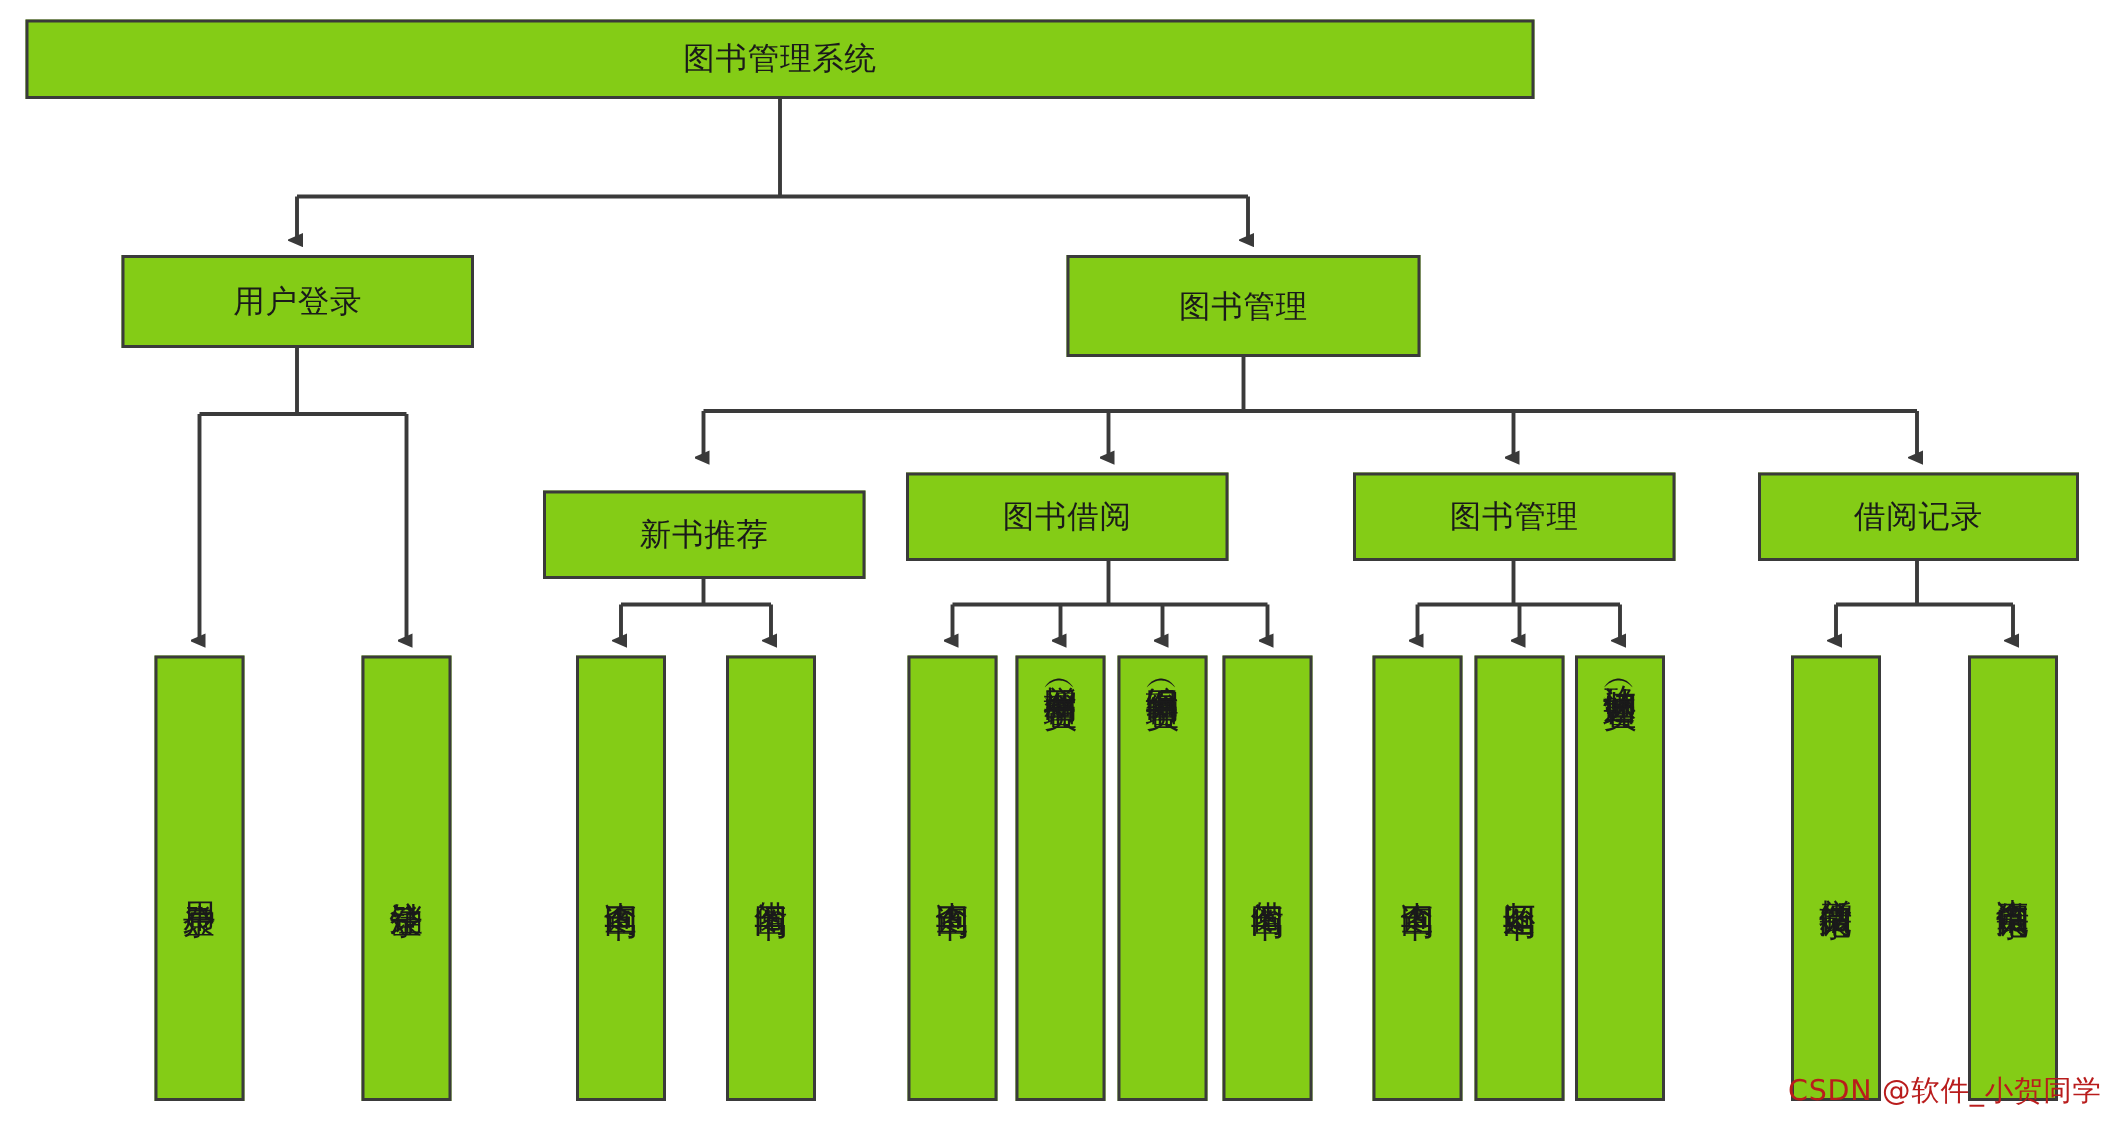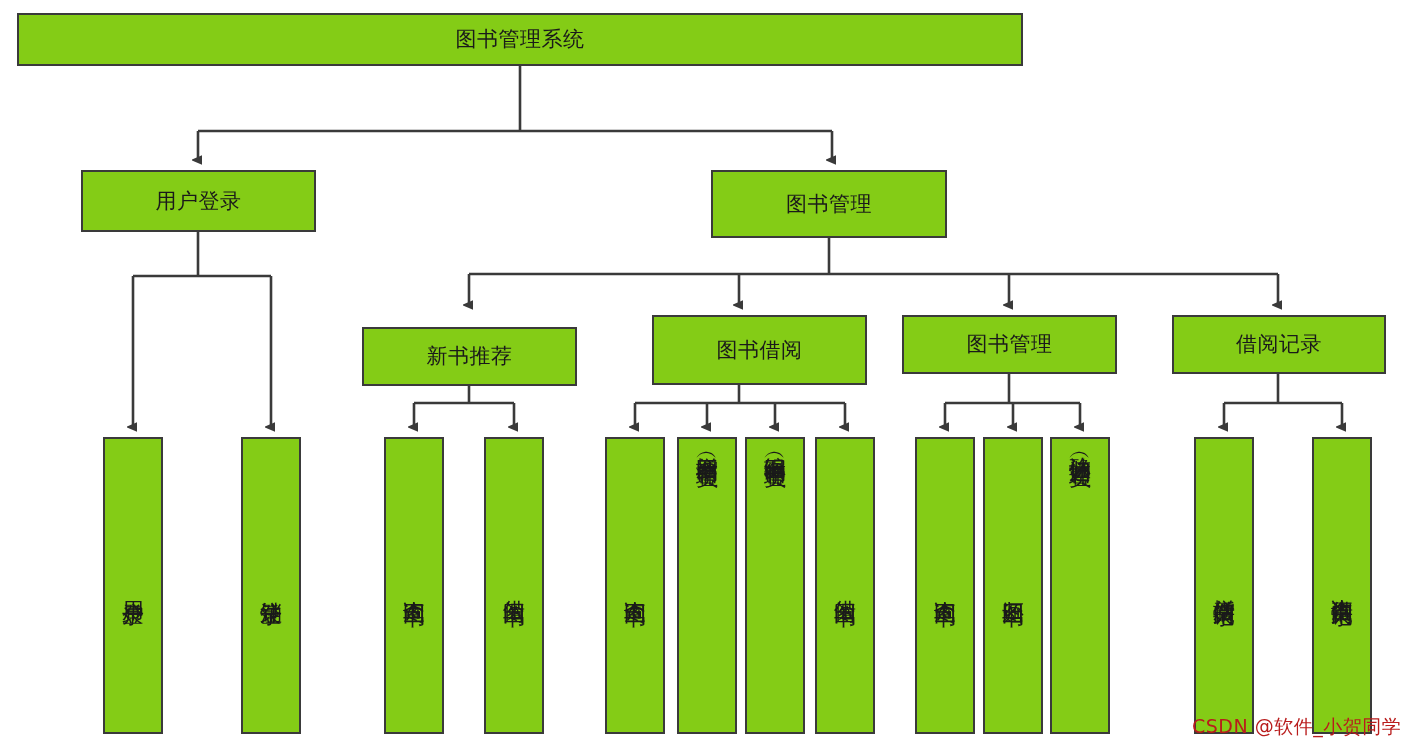--- a/index.html
+++ b/index.html
@@ -137,21 +137,21 @@
   <div class="node horiz" style="left:81px; top:170px; width:235px; height:62px;">
     <span class="label">用户登录</span>
   </div>
   <div class="node horiz" style="left:711px; top:170px; width:236px; height:68px;">
     <span class="label">图书管理</span>
   </div>
 
   <div class="node horiz" style="left:362px; top:315px; width:215px; height:59px;margin-top:12px;">
     <span class="label">新书推荐</span>
   </div>
-  <div class="node horiz" style="left:652px; top:315px; width:215px; height:70px;">
+  <div class="node horiz" style="left:604px; top:315px; width:215px; height:59px;">
     <span class="label">图书借阅</span>
   </div>
   <div class="node horiz" style="left:902px; top:315px; width:215px; height:59px;">
     <span class="label">图书管理</span>
   </div>
   <div class="node horiz" style="left:1172px; top:315px; width:214px; height:59px;justify-content:center;">
     <span class="label">借阅记录</span>
   </div>
 
   <div class="node vert centered" style="left:103px; top:437px; width:60px; height:297px;">

